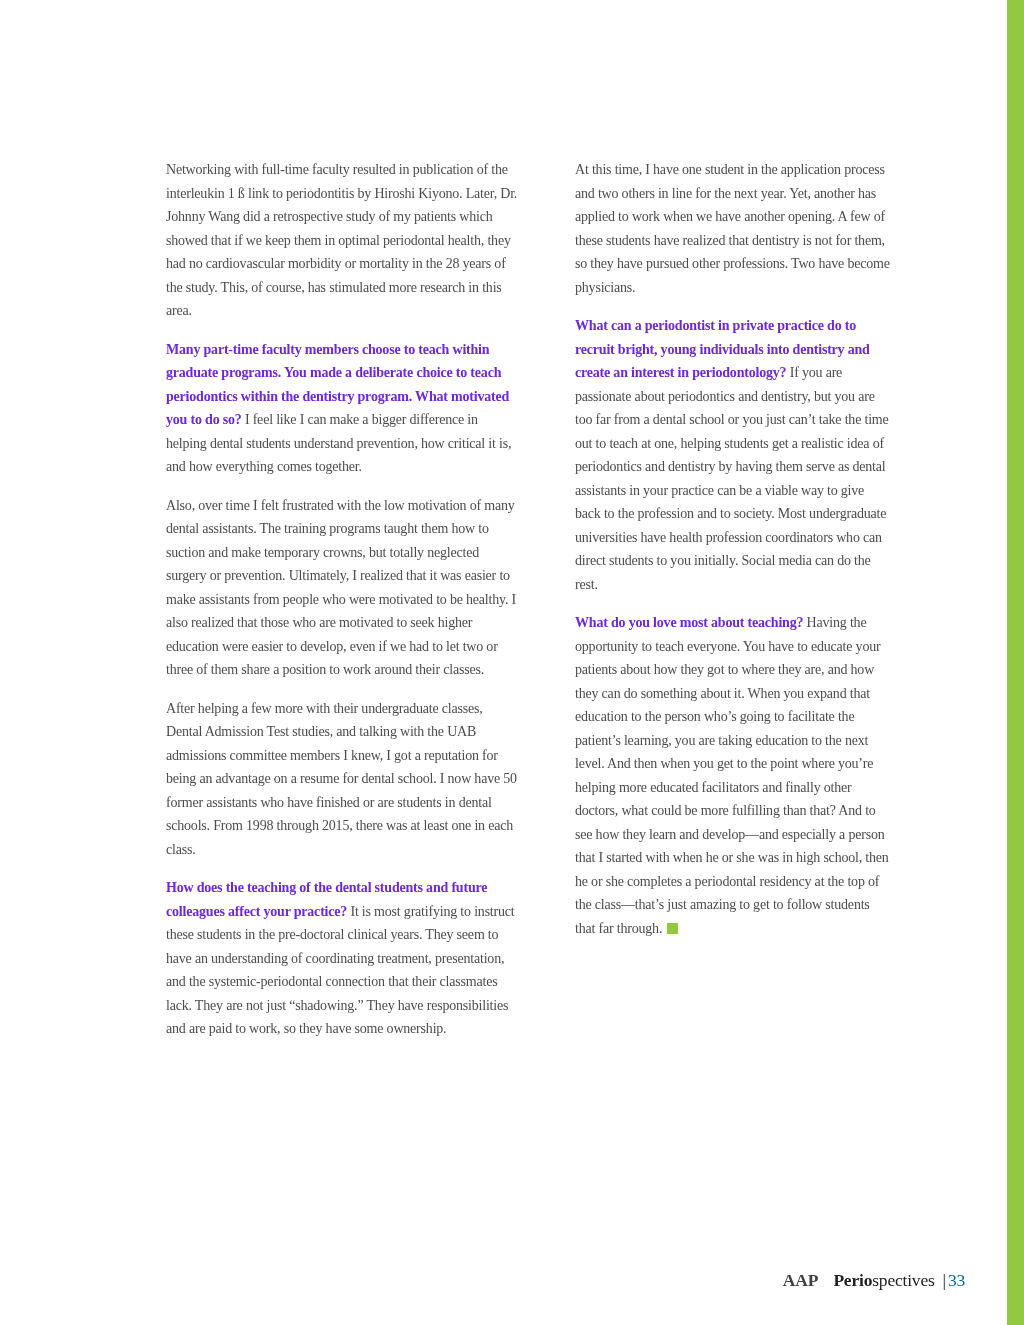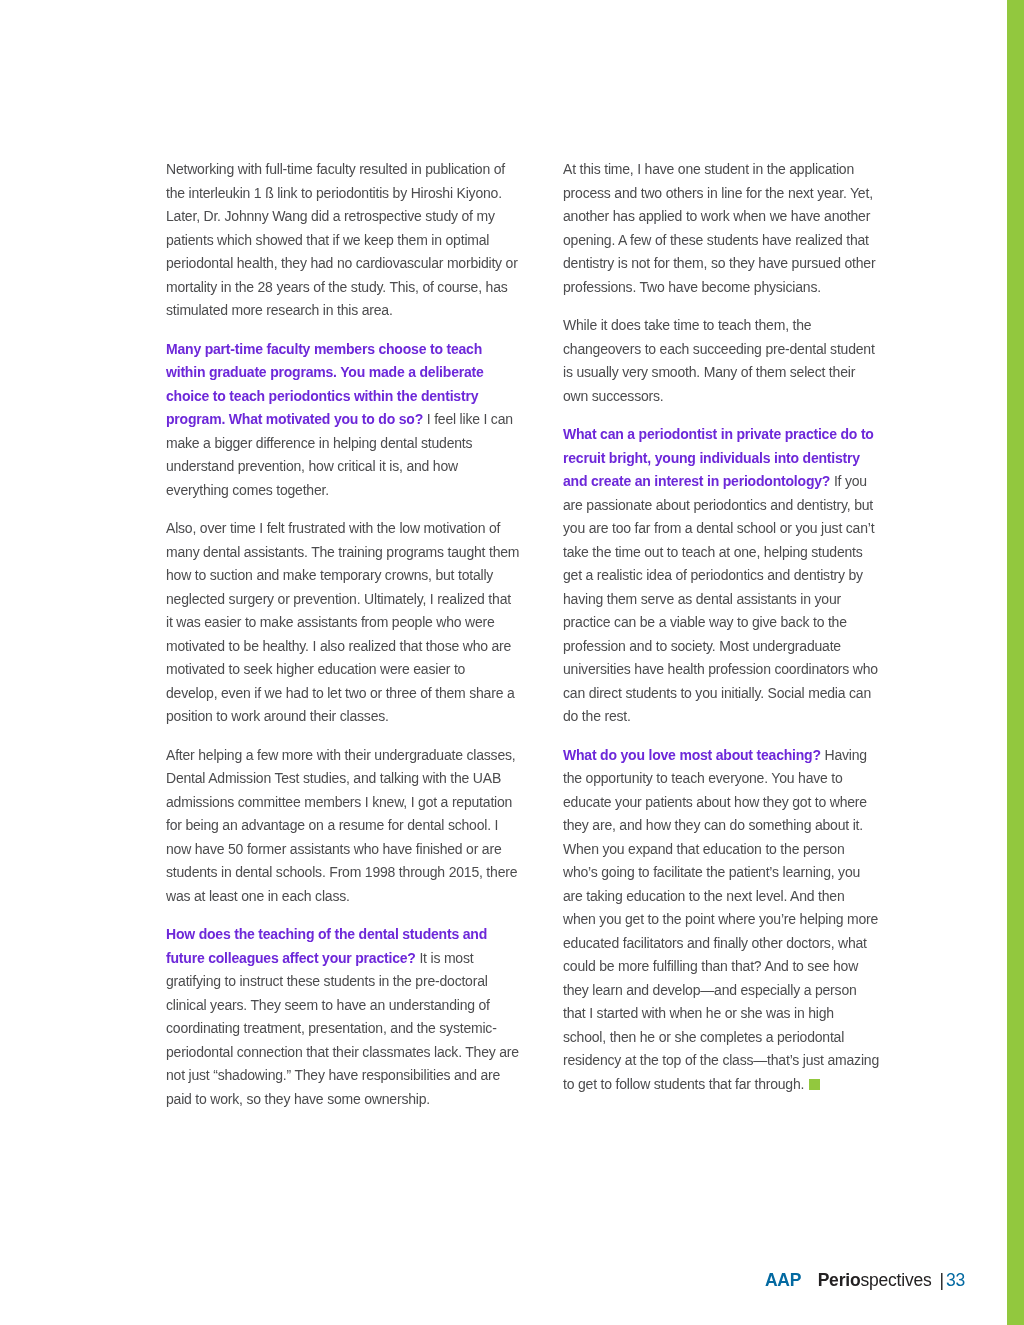--- a/index.html
+++ b/index.html
@@ -8,40 +8,41 @@
     width: 1024px;
     height: 1325px;
     position: relative;
     font-family: "Liberation Sans", sans-serif;
     overflow: hidden;
   }
   .page {
     position: absolute;
     inset: 0;
     background: #ffffff;
+    font-family: Liberation Serif, serif;
   }
   .accent-bar {
     position: absolute;
     top: 0;
     right: 0;
     width: 17px;
     height: 100%;
     background: #92c83e;
   }
   .col {
     position: absolute;
     top: 158px;
     font-size: 14px;
     line-height: 23.5px;
     letter-spacing: -0.2px;
     color: #4c4c4e;
     text-align: left;
   }
   .col-left  { left: 166px; width: 354px; }
-  .col-right { left: 563px; width: 316px; }
+  .col-right { left: 575px; width: 316px; }
   .col p { margin: 0 0 15px 0; }
   .col p .lead {
     font-weight: 700;
     color: #6d28d9;
   }
   .endmark {
     display: inline-block;
     width: 11px;
     height: 11px;
     background: #92c83e;
@@ -52,42 +53,41 @@
     position: absolute;
     top: 1270px;
     left: 0;
     right: 59px;
     text-align: right;
     font-size: 17.5px;
     color: #232122;
     letter-spacing: -0.2px;
     white-space: nowrap;
   }
-  .footer .brand-green { font-weight: 700; color: #0369a1; }
+  .footer .brand-green { font-weight: 700; color: #404040; }
   .footer .brand-bold  { font-weight: 700; color: #232122; margin-left: 12px; }
   .footer .brand-reg   { font-weight: 400; color: #232122; }
   .footer .divider     { font-weight: 400; color: #232122; padding: 0 2px 0 8px; }
   .footer .page-num    { font-weight: 400; color: #0369a1; }
 </style>
 </head>
 <body>
 
 <div class="page">
 
   <div class="col col-left">
     <p><span class="lead"></span><span>Networking with full-time faculty resulted in publication of the interleukin 1 ß link to periodontitis by Hiroshi Kiyono. Later, Dr. Johnny Wang did a retrospective study of my patients which showed that if we keep them in optimal periodontal health, they had no cardiovascular morbidity or mortality in the 28 years of the study. This, of course, has stimulated more research in this area.</span></p>
     <p><span class="lead">Many part-time faculty members choose to teach within graduate programs. You made a deliberate choice to teach periodontics within the dentistry program. What motivated you to do so? </span><span>I feel like I can make a bigger difference in helping dental students understand prevention, how critical it is, and how everything comes together.</span></p>
     <p><span class="lead"></span><span>Also, over time I felt frustrated with the low motivation of many dental assistants. The training programs taught them how to suction and make temporary crowns, but totally neglected surgery or prevention. Ultimately, I realized that it was easier to make assistants from people who were motivated to be healthy. I also realized that those who are motivated to seek higher education were easier to develop, even if we had to let two or three of them share a position to work around their classes.</span></p>
     <p><span class="lead"></span><span>After helping a few more with their undergraduate classes, Dental Admission Test studies, and talking with the UAB admissions committee members I knew, I got a reputation for being an advantage on a resume for dental school. I now have 50 former assistants who have finished or are students in dental schools. From 1998 through 2015, there was at least one in each class.</span></p>
     <p><span class="lead">How does the teaching of the dental students and future colleagues affect your practice? </span><span>It is most gratifying to instruct these students in the pre-doctoral clinical years. They seem to have an understanding of coordinating treatment, presentation, and the systemic-periodontal connection that their classmates lack. They are not just “shadowing.” They have responsibilities and are paid to work, so they have some ownership.</span></p>
   </div>
 
   <div class="col col-right">
     <p><span class="lead"></span><span>At this time, I have one student in the application process and two others in line for the next year. Yet, another has applied to work when we have another opening. A few of these students have realized that dentistry is not for them, so they have pursued other professions. Two have become physicians.</span></p>
-    <p><span class="lead"></span><span>While it does take time to teach them, the changeovers to each succeeding pre-dental student is usually very smooth. Many of them select their own successors.</span></p>
     <p><span class="lead">What can a periodontist in private practice do to recruit bright, young individuals into dentistry and create an interest in periodontology? </span><span>If you are passionate about periodontics and dentistry, but you are too far from a dental school or you just can’t take the time out to teach at one, helping students get a realistic idea of periodontics and dentistry by having them serve as dental assistants in your practice can be a viable way to give back to the profession and to society. Most undergraduate universities have health profession coordinators who can direct students to you initially. Social media can do the rest.</span></p>
     <p><span class="lead">What do you love most about teaching? </span><span>Having the opportunity to teach everyone. You have to educate your patients about how they got to where they are, and how they can do something about it. When you expand that education to the person who’s going to facilitate the patient’s learning, you are taking education to the next level. And then when you get to the point where you’re helping more educated facilitators and finally other doctors, what could be more fulfilling than that? And to see how they learn and develop—and especially a person that I started with when he or she was in high school, then he or she completes a periodontal residency at the top of the class—that’s just amazing to get to follow students that far through.</span><span class="endmark"></span></p>
   </div>
 
   <div class="footer">
     <span class="brand-green">AAP </span><span class="brand-bold">Perio</span><span class="brand-reg">spectives</span><span class="divider">|</span><span class="page-num">33</span>
   </div>
 
   <div class="accent-bar"></div>
 

